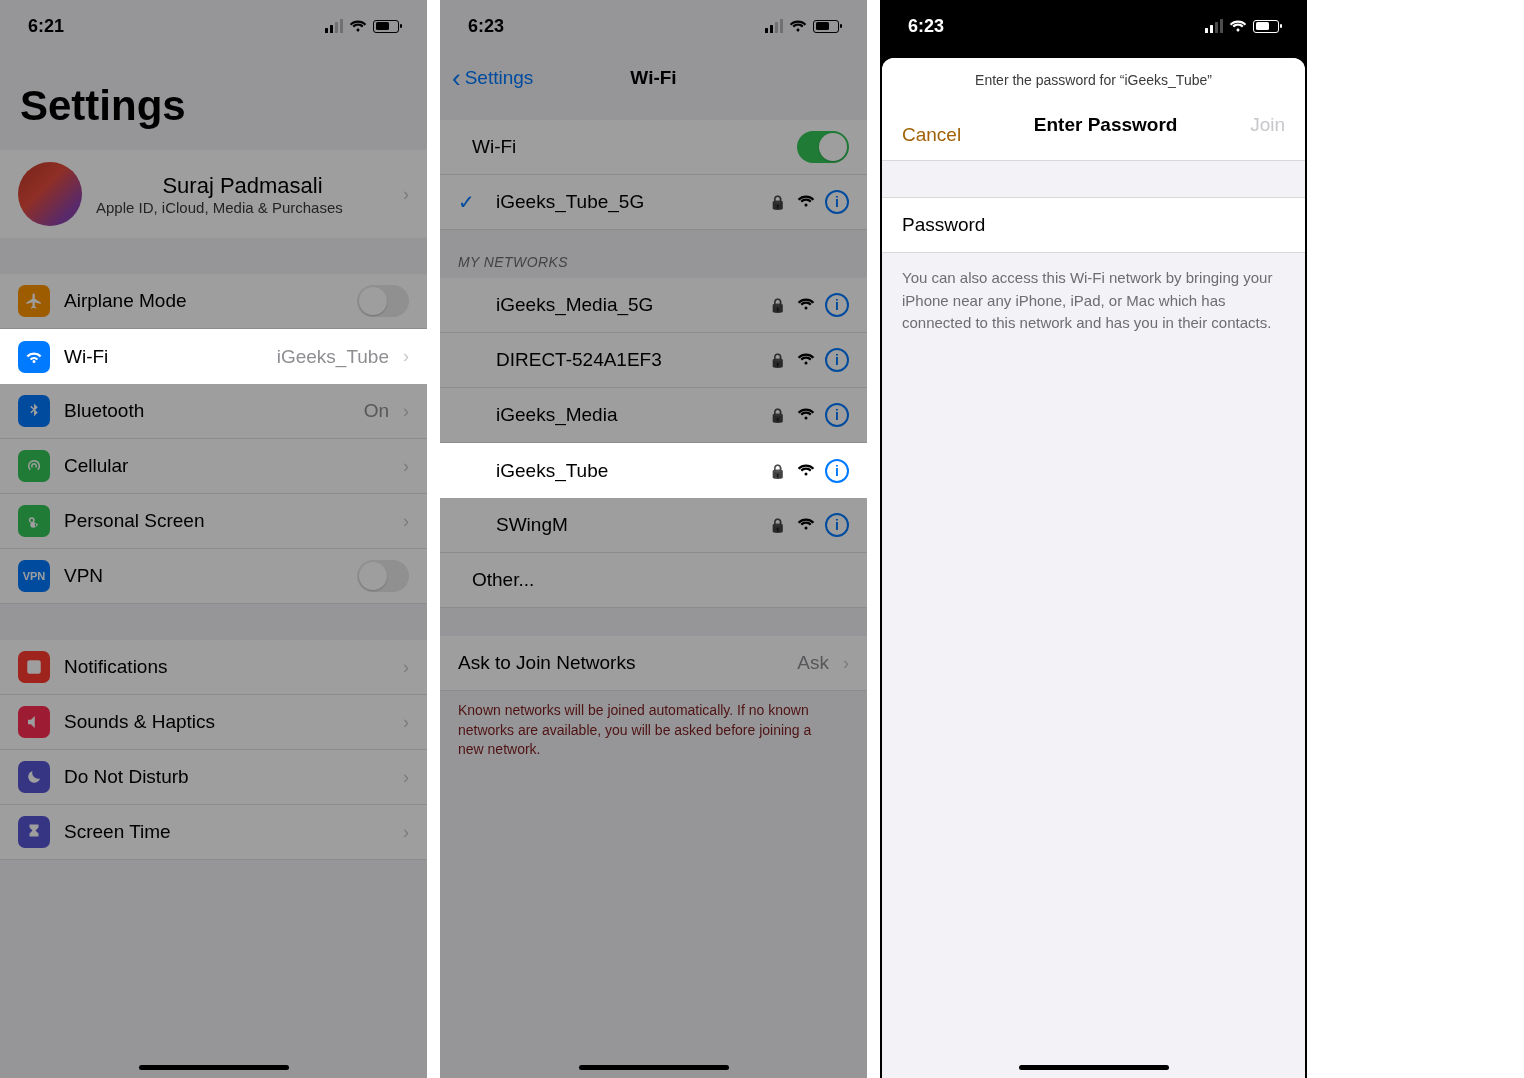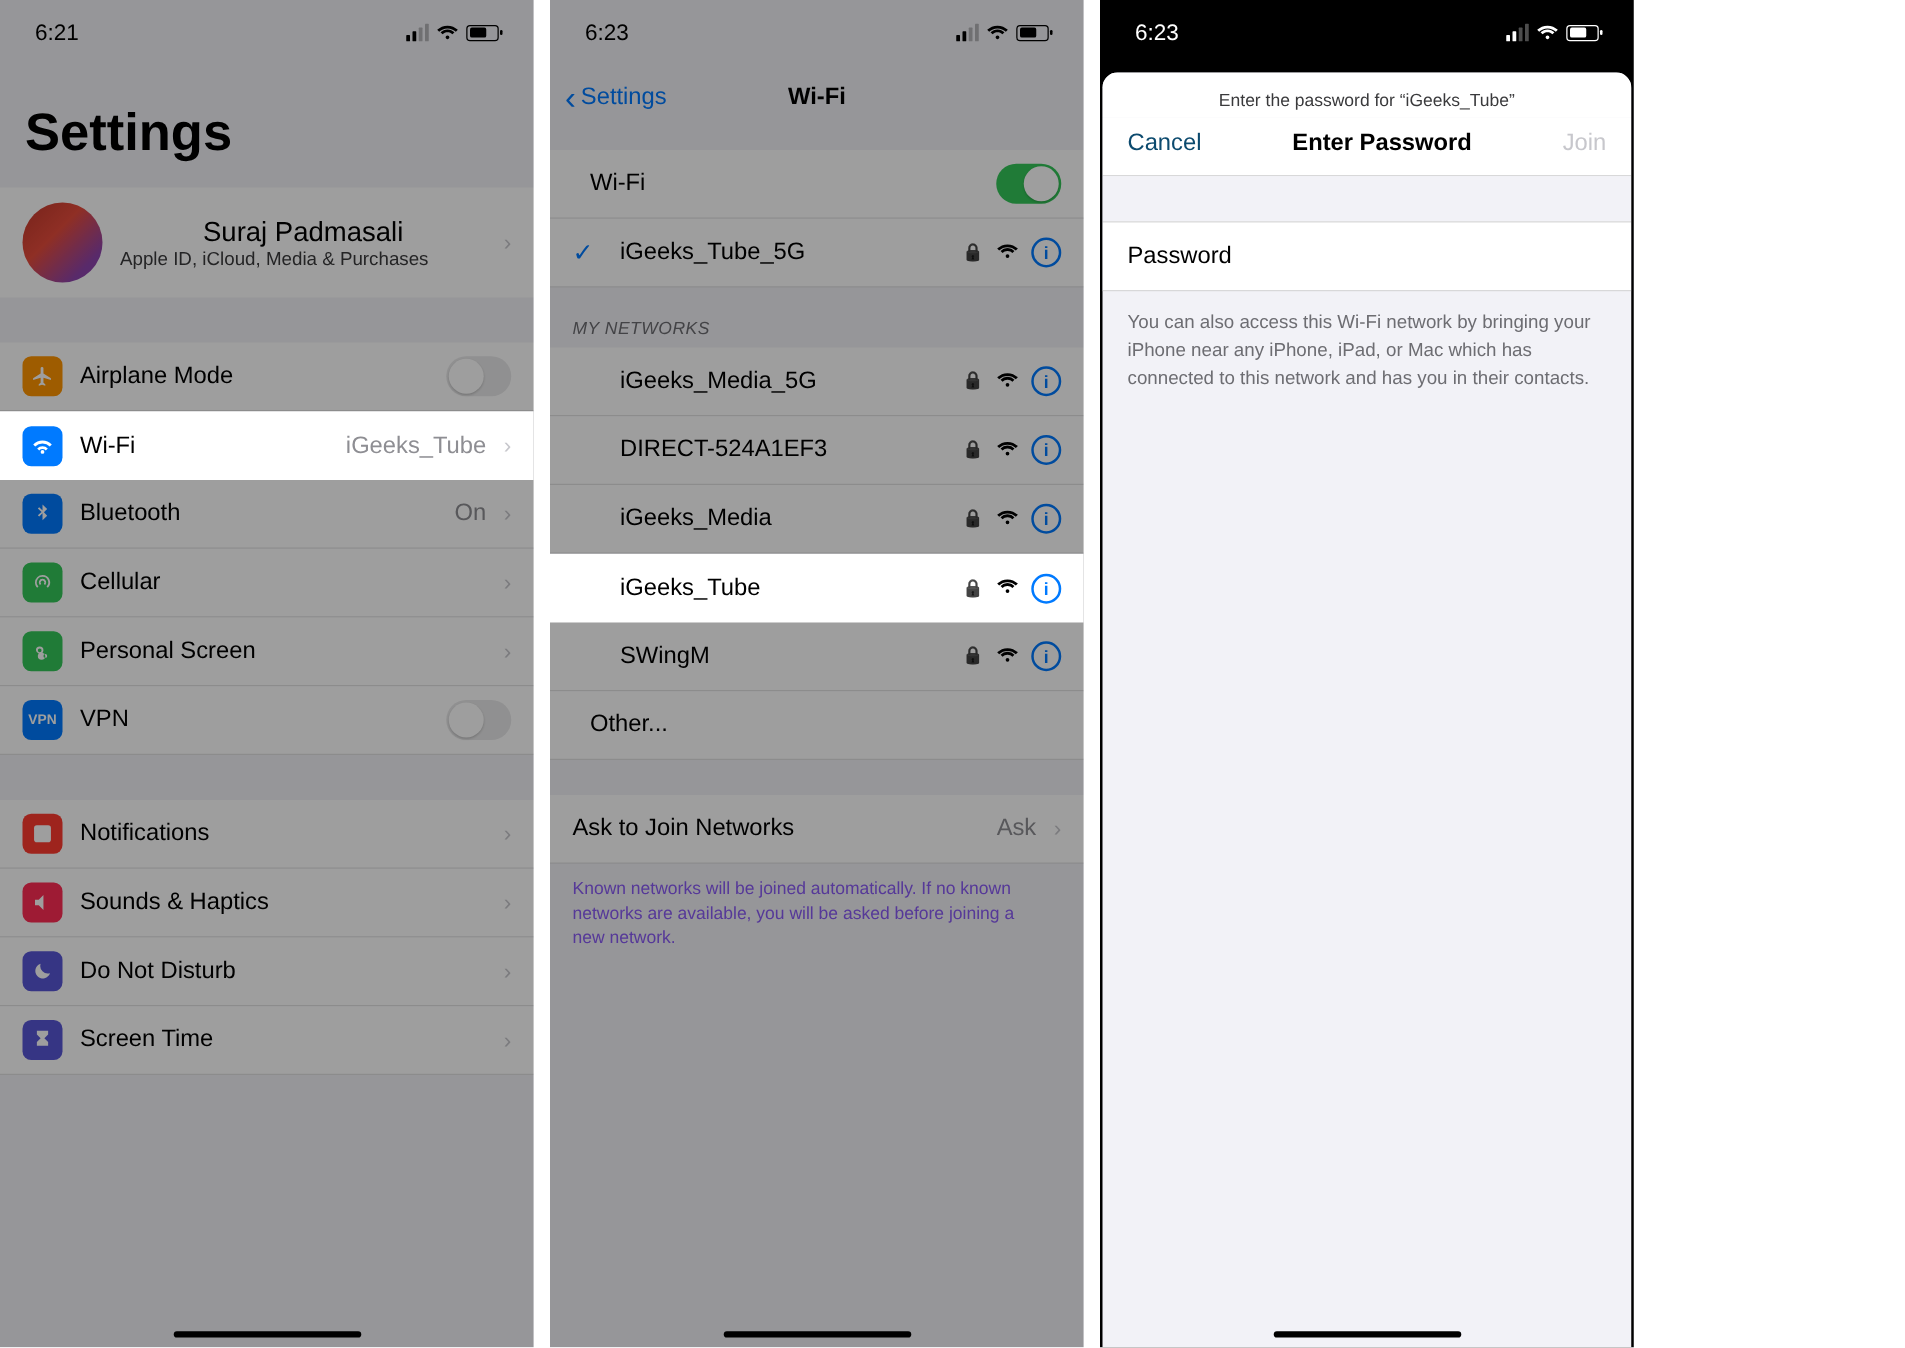--- a/index.html
+++ b/index.html
@@ -34,21 +34,21 @@
   .nodim { position: relative; z-index: 20; }
   .nodim .row { background: #fff !important; }
 
   
   .status-bar {
     height: 52px;
     display: flex;
     align-items: center;
     justify-content: space-between;
     padding: 16px 28px;
-    font-weight: 400;
+    font-weight: 700;
     font-size: 18px;
   }
   .status-icons { display: flex; align-items: center; gap: 6px; }
 
   
   .settings-title {
     font-size: 42px;
     font-weight: 700;
     padding: 30px 20px 20px 20px;
   }
@@ -142,21 +142,21 @@
   .wifi-row .pad { width:24px; }
   .wifi-icons { display:flex; align-items:center; gap:10px; margin-left:auto; }
   .lock-icon::before { content:"🔒"; font-size:14px; filter:grayscale(1) brightness(0.4);}
   .wifi-strength svg { width:18px; height:18px; }
   .info-circle {
     width:24px; height:24px; border:2px solid #007aff; border-radius:50%;
     color:#007aff; font-size:14px; font-weight:600;
     display:flex; align-items:center; justify-content:center;
   }
   .footer-text {
-    font-size: 14px; color: #8b5cf6; padding: 10px 30px 20px 18px; line-height:1.4;
+    font-size: 14px; color: #7f1d1d; padding: 10px 30px 20px 18px; line-height:1.4;
   }
 
   
   .p3 { background: #000; }
   .p3 .status-bar { color:#fff; }
   .sheet {
     position:absolute;
     top: 58px; left: 2px; right: 2px; bottom: 0;
     background:#f2f2f7;
     border-top-left-radius: 12px;
@@ -168,21 +168,21 @@
   .sheet-sub {
     text-align:center; font-size:14px; color:#3a3a3c;
     padding: 14px 20px 6px 20px;
     background:#fff;
   }
   .sheet-nav {
     display:flex; align-items:center; justify-content:space-between;
     padding: 10px 20px 14px 20px; background:#fff;
     border-bottom: 0.5px solid rgba(60,60,67,0.2);
   }
-  .sheet-nav .cancel { color:#0c4a6e; font-size:19px; }
+  .sheet-nav .cancel { color:#a16207; font-size:19px;margin-top:20px; }
   .sheet-nav .title { font-size:19px; font-weight:600; }
   .sheet-nav .join { color:#c7c7cc; font-size:19px; }
   .field-gap { height: 36px; background:#f2f2f7; }
   .password-row {
     background:#fff; padding: 16px 20px;
     border-top: 0.5px solid rgba(60,60,67,0.2);
     border-bottom: 0.5px solid rgba(60,60,67,0.2);
     font-size: 19px;
   }
   .hint {

